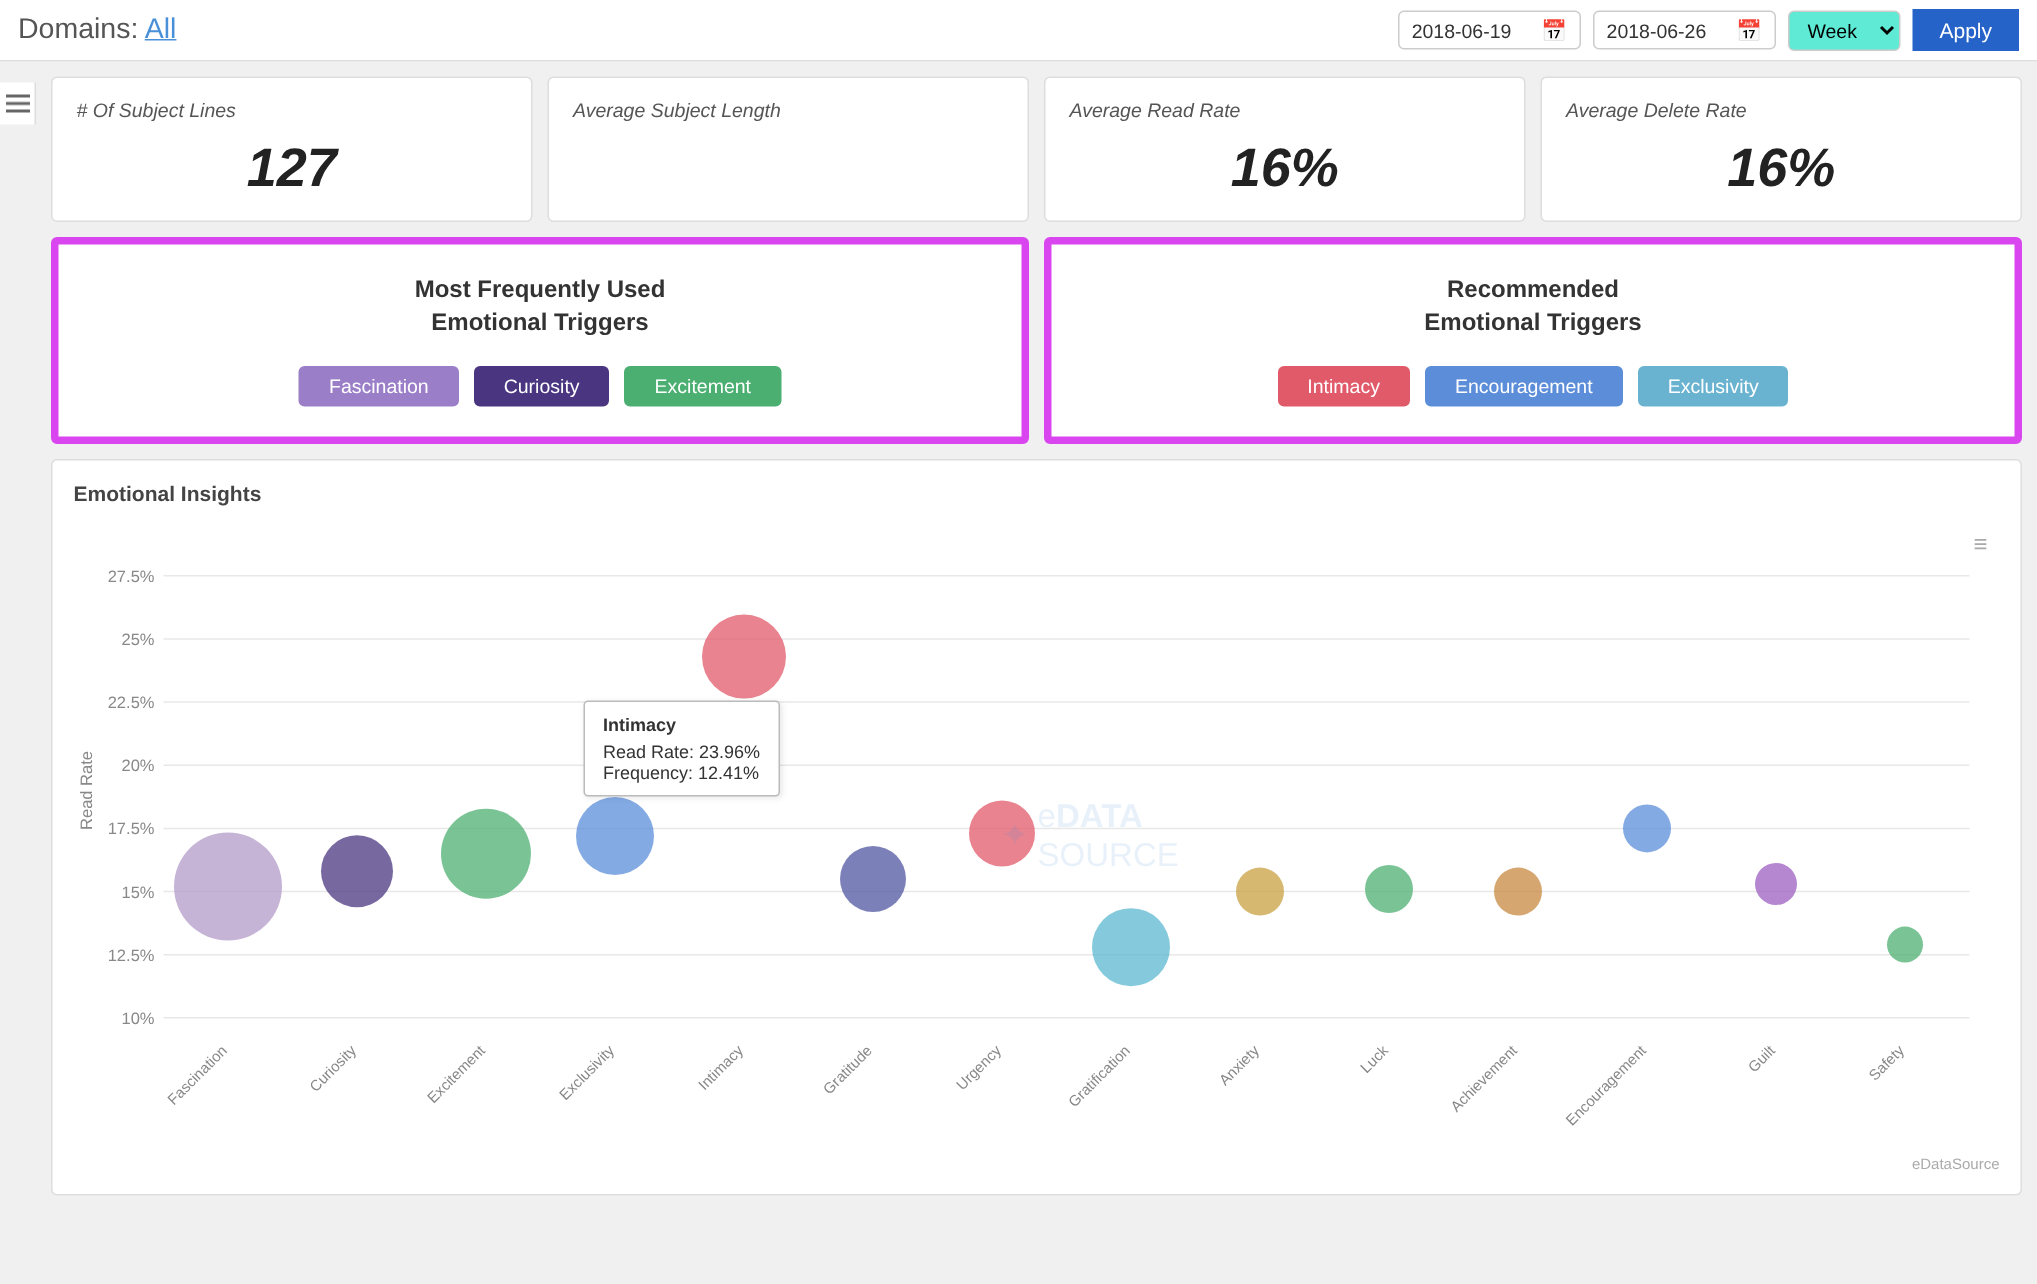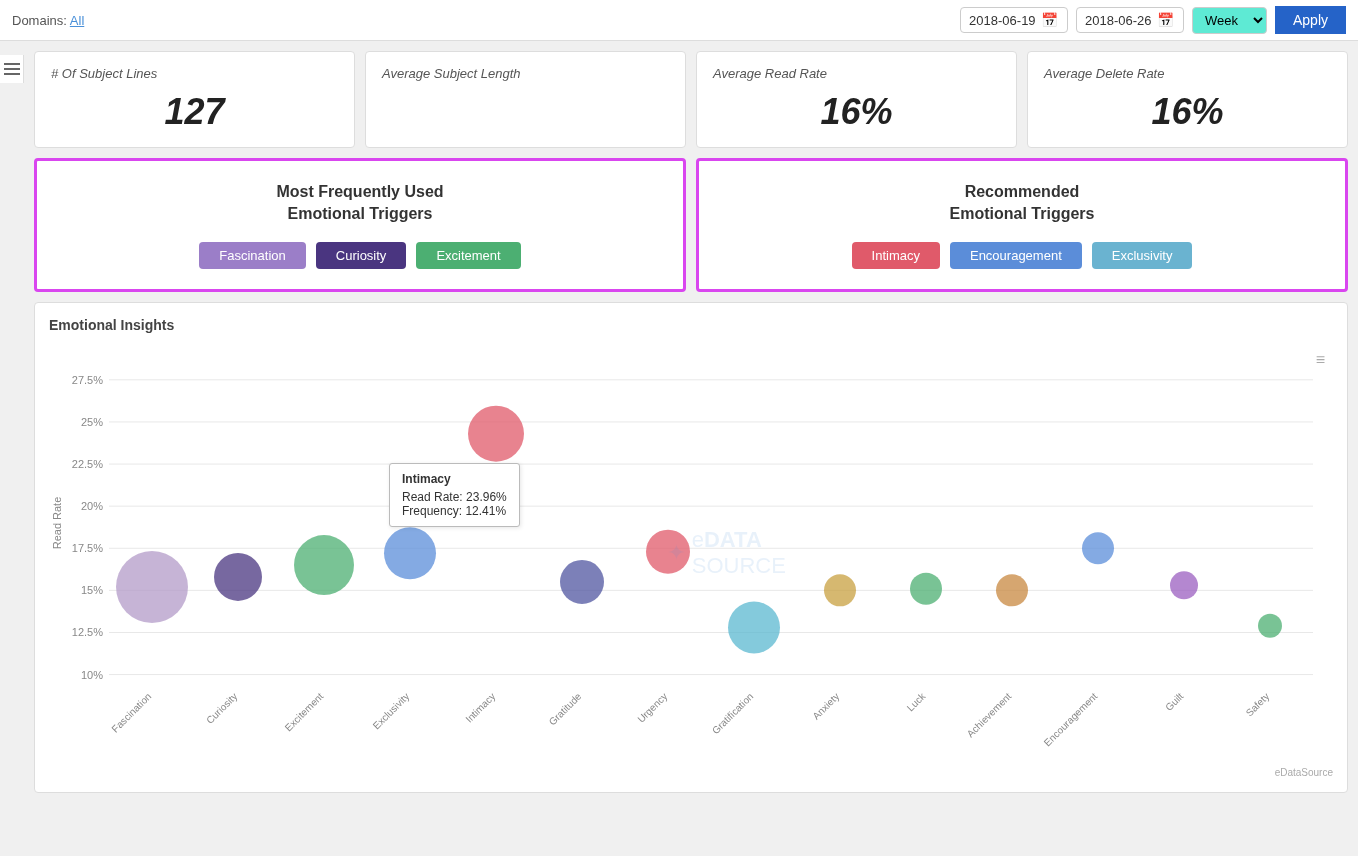--- a/index.html
+++ b/index.html
@@ -4,25 +4,25 @@
   <style>
     * { box-sizing: border-box; margin: 0; padding: 0; }
     body { font-family: Arial, sans-serif; background: #f0f0f0; font-size: 13px; color: #333; }
 
     
     .top-bar {
       display: flex; align-items: center; justify-content: flex-end;
       background: #fff; padding: 6px 12px; border-bottom: 1px solid #ddd;
       gap: 8px;
     }
-    .domains-label { margin-right: auto; font-size: 13px; color: #555; }
+    .domains-label { margin-right: auto; font-size: 19px; color: #555; }
     .domains-label a { color: #4a90d9; text-decoration: underline; cursor: pointer; }
     .date-input {
       display: flex; align-items: center; border: 1px solid #ccc; border-radius: 4px;
-      padding: 4px 8px; background: #fff; gap: 6px; font-size: 13px;
+      padding: 4px 8px; background: #fff; gap: 20px; font-size: 13px;
     }
     .cal-icon { color: #888; font-size: 14px; cursor: pointer; }
     .period-select {
       border: 1px solid #ccc; border-radius: 4px; padding: 4px 8px;
       font-size: 13px; background: #5eead4; cursor: pointer;
     }
     .apply-btn {
       background: #2563c8; color: #fff; border: none; border-radius: 0;
       padding: 6px 18px; font-size: 14px; cursor: pointer; font-weight: normal;
     }
@@ -42,21 +42,21 @@
     .stat-card {
       flex: 1; background: #fff; border: 1px solid #ddd; border-radius: 4px;
       padding: 14px 16px;
     }
     .stat-card .label { font-size: 13px; color: #555; margin-bottom: 10px; }
     .stat-card .value { font-size: 36px; font-weight: bold; text-align: center; color: #222; }
 
     
     .triggers-row { display: flex; gap: 10px; margin-bottom: 10px; }
     .trigger-card {
-      flex: 1; background: #fff; border: 3px solid #d946ef; border-radius: 4px;
+      flex: 1; background: #fff; border: 5px solid #d946ef; border-radius: 4px;
       padding: 20px 16px; text-align: center;
     }
     .trigger-card .title { font-size: 16px; font-weight: bold; color: #333; margin-bottom: 16px; line-height: 1.4; }
     .trigger-badges { display: flex; gap: 10px; justify-content: center; flex-wrap: wrap; }
     .badge {
       padding: 6px 20px; border-radius: 4px; color: #fff; font-size: 13px; font-weight: 500;
     }
     .badge-purple { background: #9b7ec8; }
     .badge-dark-purple { background: #4a3580; }
     .badge-green { background: #4caf72; }

